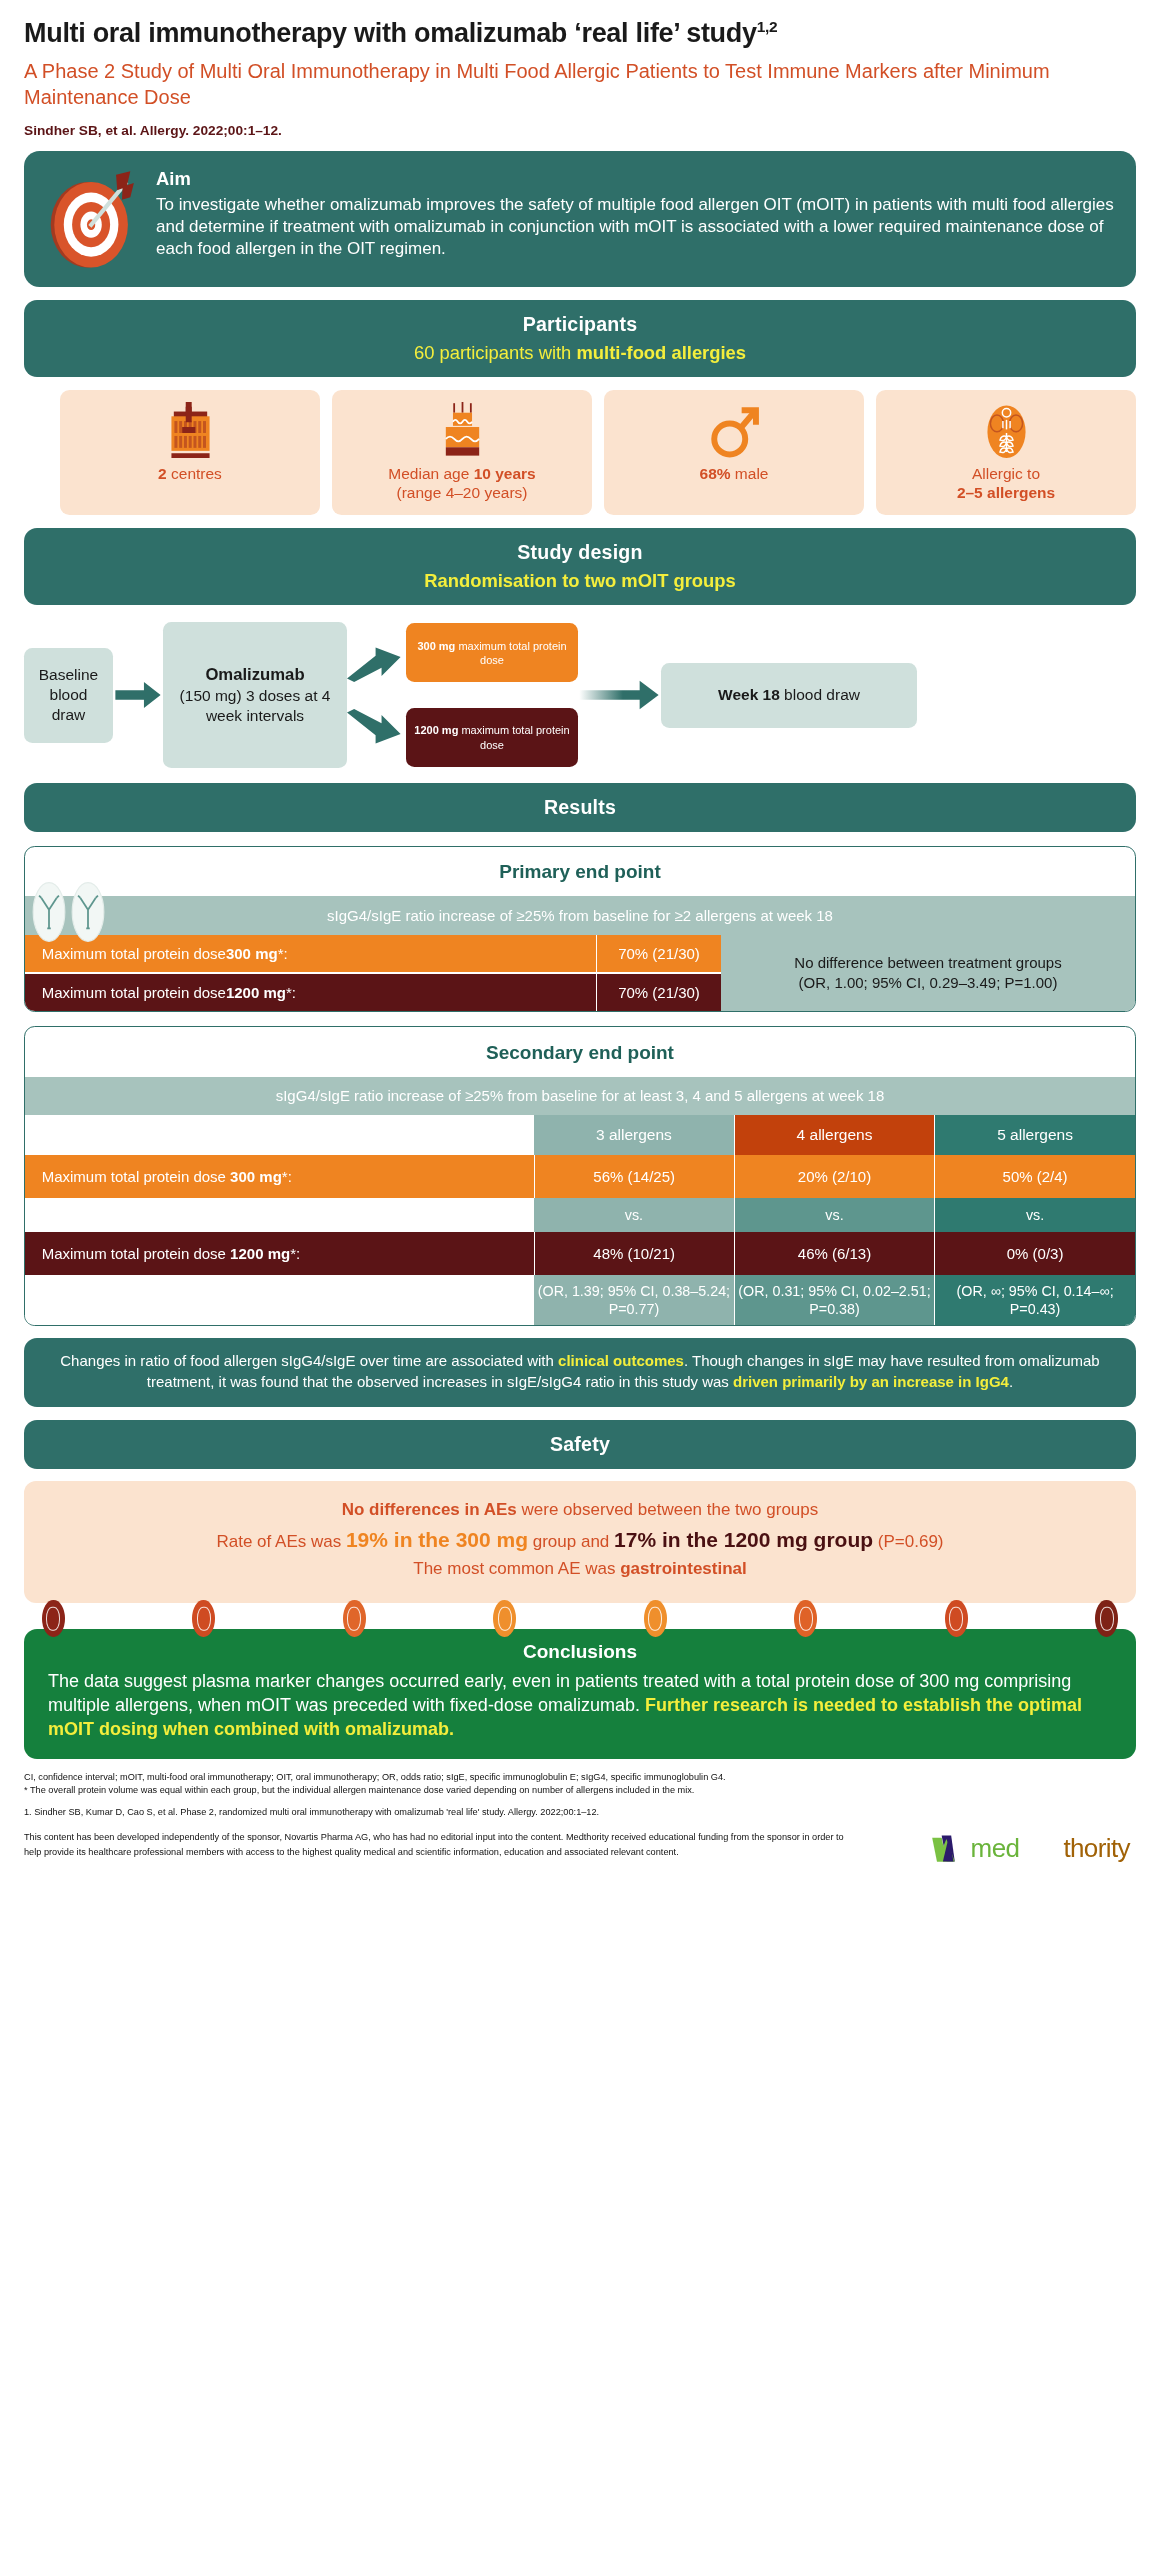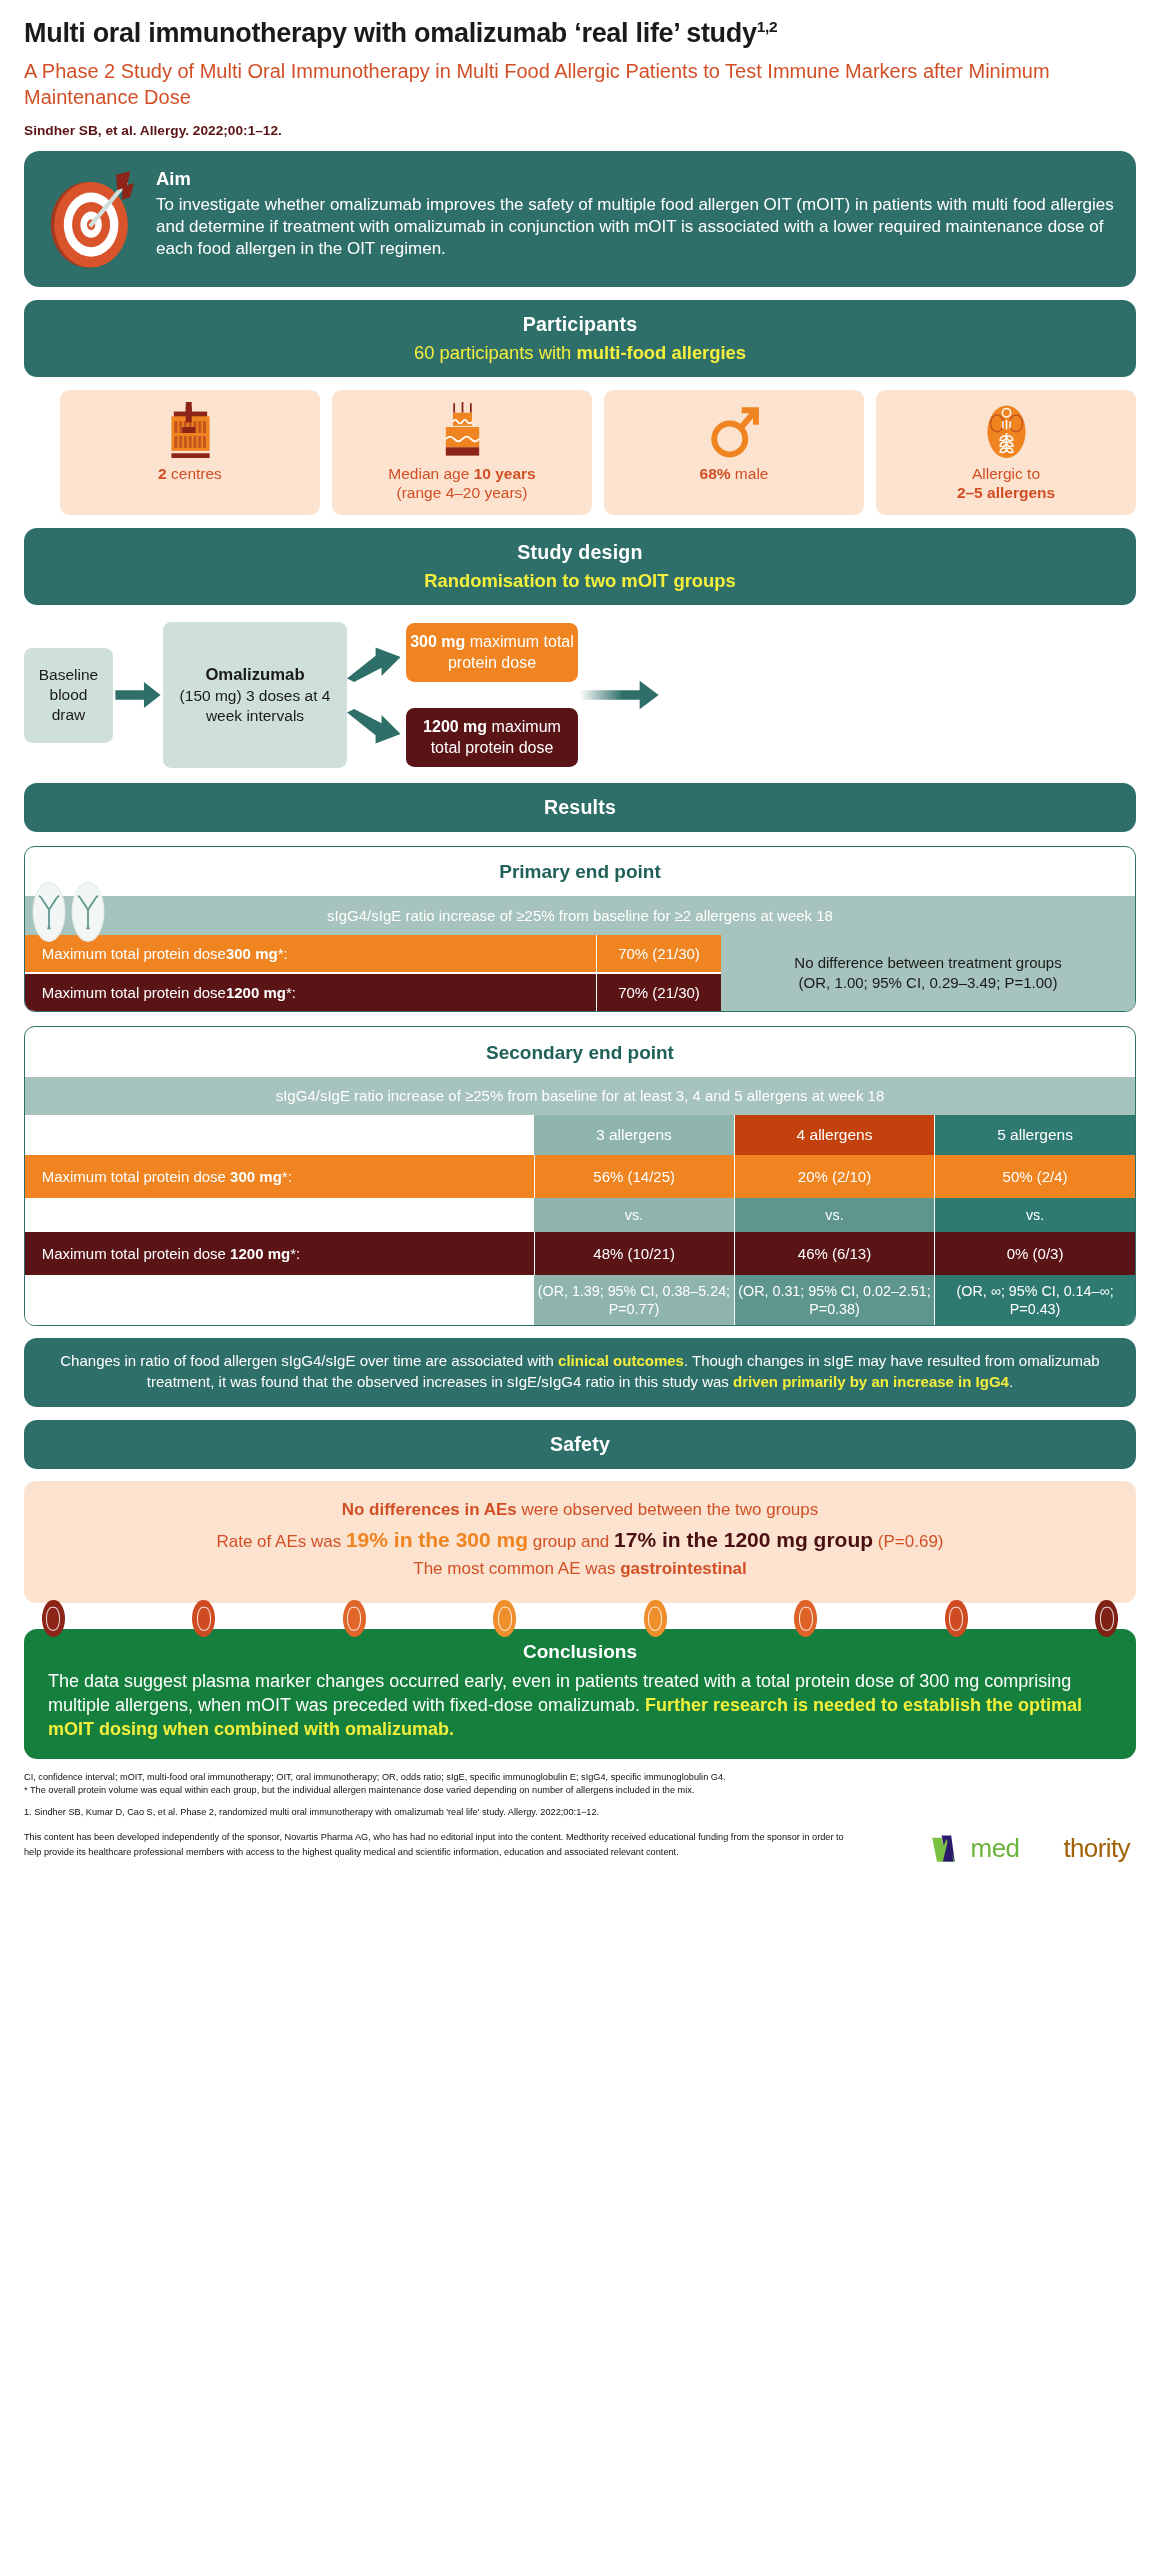--- a/index.html
+++ b/index.html
@@ -68,21 +68,21 @@
     display: flex; flex-direction: column; align-items: center; justify-content: center;
     text-align: center; font-size: 15.5px; line-height: 1.3; padding: 8.3px 9.5px;
   }
   .fb-baseline { width: 89px; height: 95px; }
   .fb-omal { width: 184px; height: 146px; }
   .fb-week { width: 256px; height: 65px; }
   .fb-omal b { font-size: 16.7px; }
   .fb-week b { font-weight: bold; }
   .dose-box {
     border-radius: 8.3px; color: #fff; text-align: center;
-    font-size: 16px; line-height: 1.3; width: 172px; height: 59px;
+    font-size: 11px; line-height: 1.3; width: 172px; height: 59px;
     display: flex; flex-direction: column; align-items: center; justify-content: center;
   }
   .dose-300 { background: #ef8421; }
   .dose-1200 { background: #5b1416; }
   .dose-box b { font-weight: bold; }
   .arrow { display: flex; align-items: center; }
 
   
   .ep-panel {
     margin-top: 14.3px; border: 1.8px solid #2f6f69; border-radius: 10.7px;
@@ -374,20 +374,23 @@
             <linearGradient id="gradArrow" x1="0" y1="0" x2="1" y2="0">
           <stop offset="0%" stop-color="#ffffff"></stop>
               <stop offset="55%" stop-color="#2f6f69"></stop>
               <stop offset="100%" stop-color="#2f6f69"></stop>
         </linearGradient>
           </defs>
         <polygon points="2,22 104,22 104,6 136,30 104,54 104,38 2,38" fill="url(#gradArrow)"></polygon>
       </svg>
     </div>
 
+    <div class="flow-box fb-week">
+      <div><b>Week 18</b><span> blood draw</span></div>
+    </div>
   </div>
 
   <div class="teal-band">
     <div class="band-title">Results</div>
   </div>
 
   <div class="ep-panel">
     <div class="ep-antibodies">
       <svg width="34" height="62" viewBox="0 0 58 104">
         <ellipse cx="29" cy="52" rx="27" ry="50" fill="#f2f7f5" stroke="#e3ece9" stroke-width="2"></ellipse>

